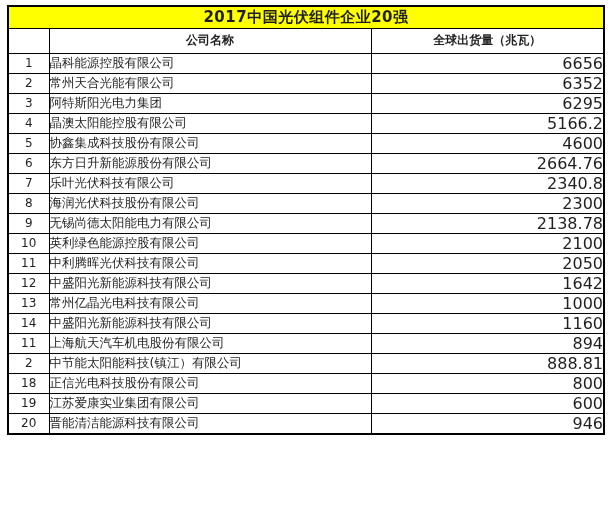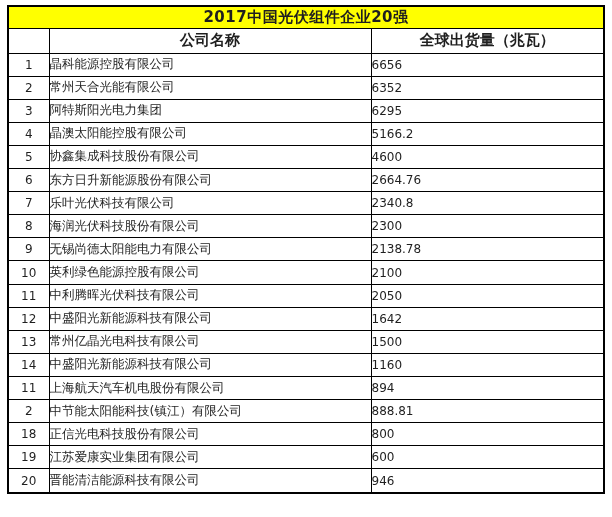--- a/index.html
+++ b/index.html
@@ -14,21 +14,21 @@
     width:612px;height:517px;
     background:var(--page-bg);
     font-family:"DejaVu Sans","Liberation Sans",sans-serif;
     color:var(--text-color);
     position:relative;
     overflow:hidden;
   }
   .table-frame{
     position:absolute;
     left:7px;top:5px;
-    width:598px;height:489px;
+    width:598px;height:373px;
   }
   table.ranking{
     width:100%;height:100%;
     border-collapse:collapse;
     table-layout:fixed;
     border:2px solid var(--border-color);
     background:#ffffff;
   }
   table.ranking td, table.ranking th{
     border:1px solid var(--border-color);
@@ -41,41 +41,41 @@
     height:22px;
     text-align:center;
     vertical-align:middle;
     font-weight:bold;
     font-size:15px;
     letter-spacing:0.5px;
   }
   .header-row th{
     height:25px;
     font-weight:bold;
-    font-size:15px;
+    font-size:12px;
     text-align:center;
     vertical-align:middle;
     background:#ffffff;
   }
   .rank-cell{
     text-align:center;
     vertical-align:middle;
     font-size:12px;
   }
   .company-cell{
     text-align:left;
     vertical-align:middle;
     font-size:12.5px;
     padding-left:8px;
     margin-left:40px;
   }
   .shipment-cell{
-    text-align:left;
+    text-align:right;
     vertical-align:middle;
-    font-size:12px;
+    font-size:16px;
   }
 </style>
 </head>
 <body>
 
 <div class="table-frame">
   <table class="ranking">
     <colgroup>
       <col style="width:41px">
       <col style="width:322px">
@@ -148,21 +148,21 @@
     <td class="shipment-cell">2050</td>
   </tr>
         <tr>
     <td class="rank-cell">12</td>
     <td class="company-cell">中盛阳光新能源科技有限公司</td>
     <td class="shipment-cell">1642</td>
   </tr>
         <tr>
     <td class="rank-cell">13</td>
     <td class="company-cell">常州亿晶光电科技有限公司</td>
-    <td class="shipment-cell">1500</td>
+    <td class="shipment-cell">1000</td>
   </tr>
         <tr>
     <td class="rank-cell">14</td>
     <td class="company-cell">中盛阳光新能源科技有限公司</td>
     <td class="shipment-cell">1160</td>
   </tr>
         <tr>
     <td class="rank-cell">11</td>
     <td class="company-cell">上海航天汽车机电股份有限公司</td>
     <td class="shipment-cell">894</td>

